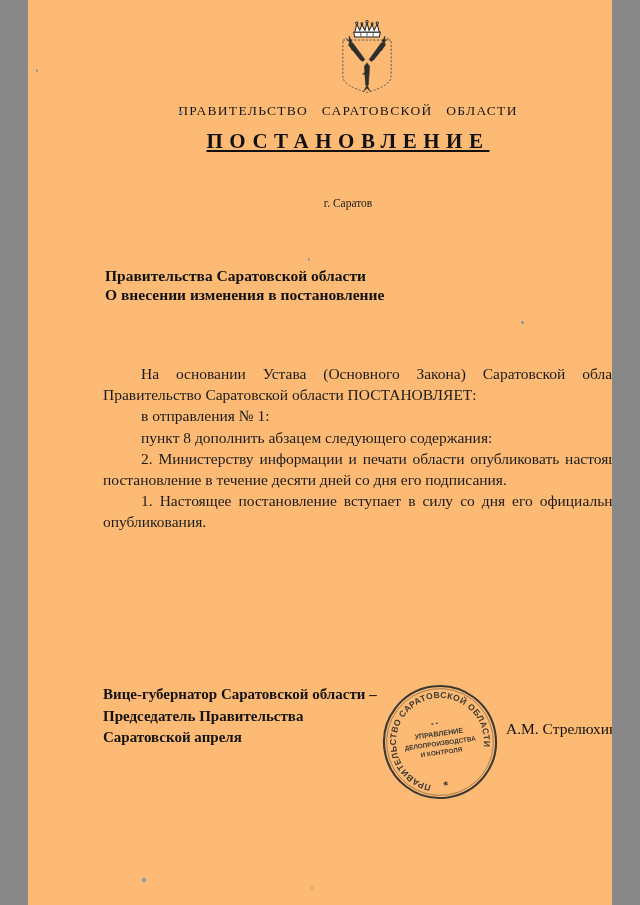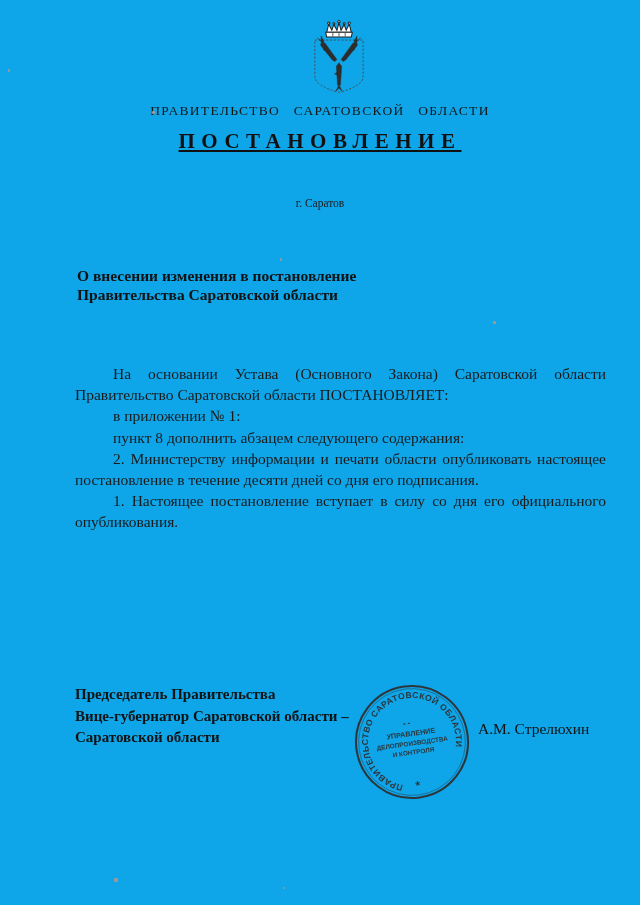--- a/index.html
+++ b/index.html
@@ -1,19 +1,19 @@
 <!DOCTYPE html>
 <html><head>
 <meta charset="utf-8">
 <style>
   html,body{margin:0;padding:0;background:#888;}
   .page{
     position:relative;
-    width:640px;height:905px;
-    background:#0ea5e9;
+    width:584px;height:905px;
+    background:#fdba74;
     margin:0 auto;
     overflow:hidden;
     font-family:"Liberation Serif","DejaVu Serif",serif;
     color:#1b1b1b;
   }
   .centered{position:absolute;left:0;width:640px;text-align:center;}
   .org-name{
     top:103px;font-size:13.5px;letter-spacing:1.3px;word-spacing:9px;color:#171717;
   }
   .doc-type{
@@ -91,36 +91,36 @@
       <path d="M27,64 L23.8,70.5 L27,67.5 L30.2,70.5 Z"></path>
       <path d="M24.8,52 L22.6,53.5 L24.8,54.4 Z"></path>
     </g>
   </svg>
 
   <div class="centered org-name">ПРАВИТЕЛЬСТВО САРАТОВСКОЙ ОБЛАСТИ</div>
   <div class="centered doc-type">ПОСТАНОВЛЕНИЕ</div>
   <div class="centered city-line">г. Саратов</div>
 
   <div class="subject">
+    <div>Правительства Саратовской области</div>
     <div>О внесении изменения в постановление</div>
-    <div>Правительства Саратовской области</div>
   </div>
 
   <div class="body-text">
     <p>На основании Устава (Основного Закона) Саратовской области Правительство Саратовской области ПОСТАНОВЛЯЕТ:</p>
-    <p>в приложении № 1:</p>
+    <p>в отправления № 1:</p>
     <p>пункт 8 дополнить абзацем следующего содержания:</p>
     <p>2. Министерству информации и печати области опубликовать настоящее постановление в течение десяти дней со дня его подписания.</p>
     <p>1. Настоящее постановление вступает в силу со дня его официального опубликования.</p>
   </div>
 
   <div class="signature">
+    <div>Вице-губернатор Саратовской области –</div>
     <div>Председатель Правительства</div>
-    <div>Вице-губернатор Саратовской области –</div>
-    <div>Саратовской области</div>
+    <div>Саратовской апреля</div>
   </div>
   <div class="signatory">А.М. Стрелюхин</div>
 
   <svg class="stamp" viewBox="0 0 132 132">
     <g fill="none" stroke="#2e2e2e">
       <circle cx="66" cy="66" r="56" stroke-width="2.1"></circle>
       <circle cx="66" cy="66" r="53.4" stroke-width="0.6" opacity="0.75"></circle>
     </g>
     <defs>
       <path id="ringPath" d="M66,110 A44,44 0 1 1 66,22 A44,44 0 1 1 66,110"></path>

